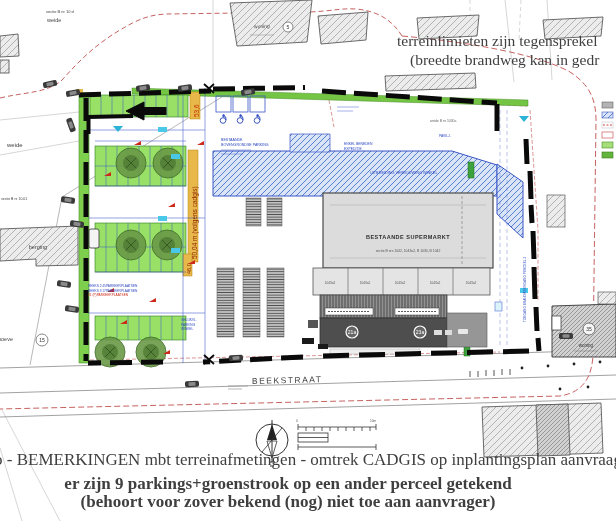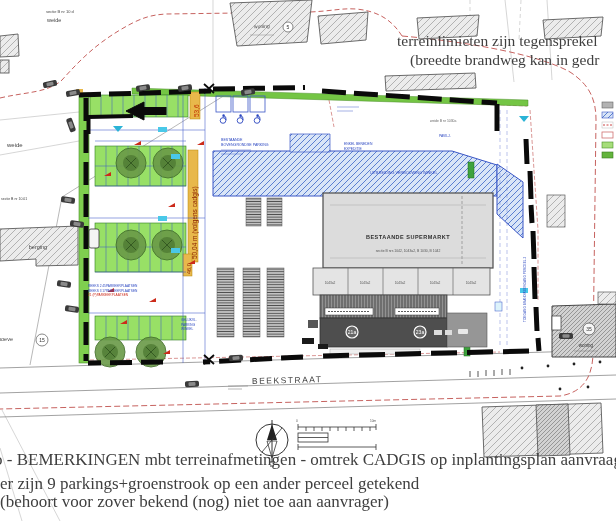--- a/index.html
+++ b/index.html
@@ -2,21 +2,21 @@
 <html><head>
 <meta charset="utf-8">
 <style>
   html,body{margin:0;padding:0;background:#fff;}
   .screen{position:relative;width:616px;height:521px;background:#ffffff;overflow:hidden;
           font-family:"Liberation Sans",sans-serif;}
   .abs{position:absolute;white-space:nowrap;}
   .serif{font-family:"Liberation Serif",serif;color:#3f3f3f;}
   .note-tr{font-size:15.5px;line-height:19px;}
   .note-b{font-size:17px;}
-  .center-line{left:0;width:576px;text-align:left;}
+  .center-line{left:0;width:576px;text-align:center;font-weight:bold;}
   svg{position:absolute;left:0;top:0;}
   svg text{font-family:"Liberation Sans",sans-serif;}
   .stext{fill:#444;}
 </style>
 </head>
 <body>
 
 <div class="screen">
 
 <svg width="616" height="521" viewBox="0 0 616 521">

